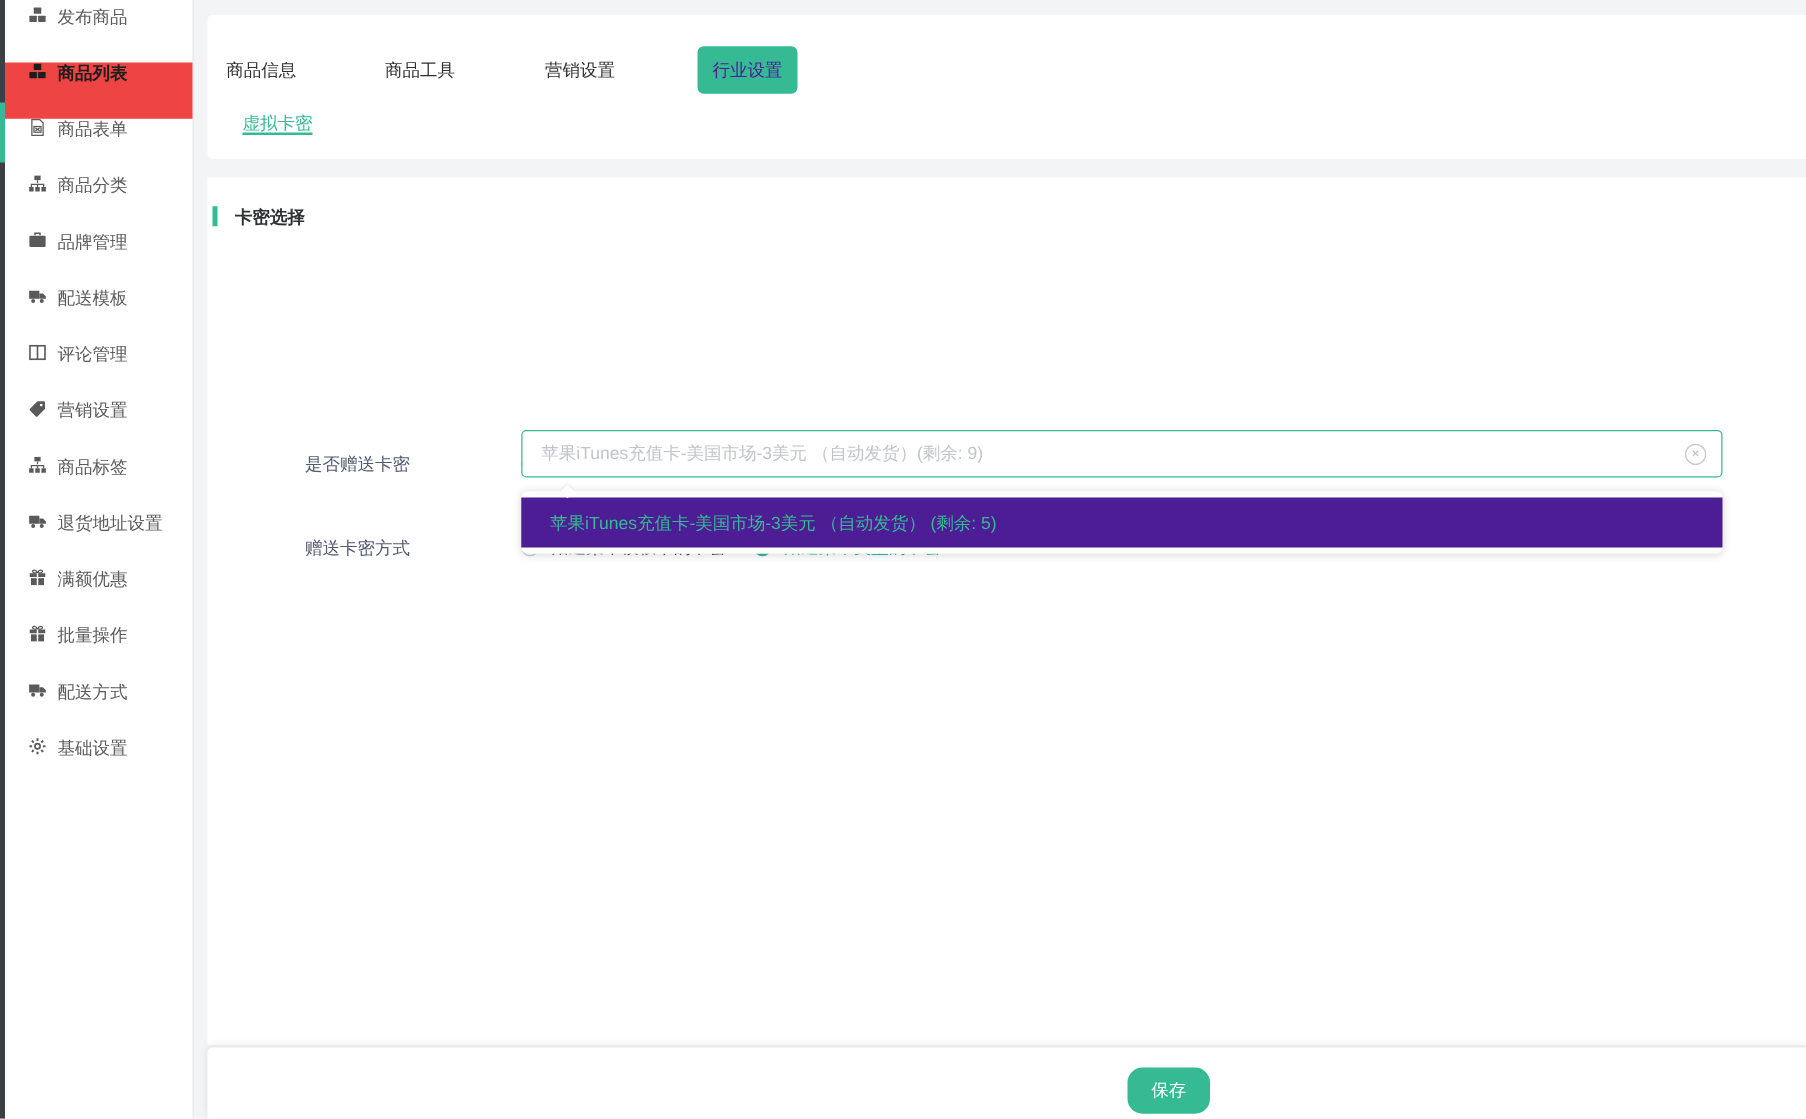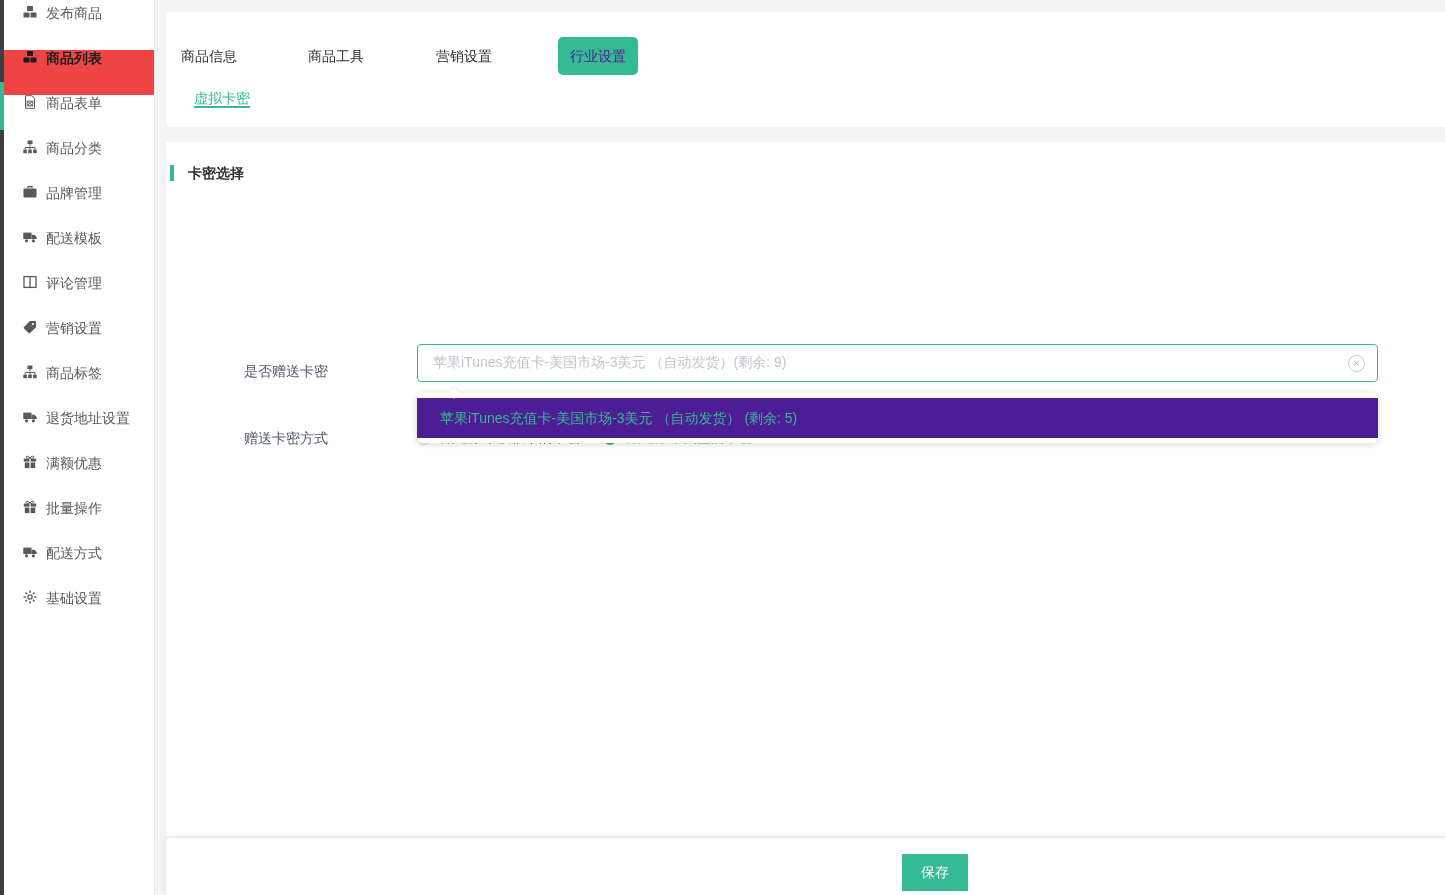--- a/index.html
+++ b/index.html
@@ -62,21 +62,21 @@
 
   .dropdown{position:absolute;left:251px;top:251px;width:961px;height:50px;background:#fdfdfe;
     border-radius:5px;box-shadow:0 1px 7px rgba(0,0,0,0.16);padding:5px 0}
   .dropdown .notch{position:absolute;left:33px;top:-4px;width:8px;height:8px;background:#fdfdfe;
     transform:rotate(45deg);box-shadow:-1px -1px 2px rgba(0,0,0,0.07)}
   .dd-option{height:40px;line-height:40px;padding-left:23px;background:#4c1d95;color:var(--green);
     font-weight:normal;cursor:pointer;white-space:nowrap}
 
   .footer{top:838px;height:57px;border-radius:4px 0 0 0;box-shadow:0 -2px 8px rgba(0,0,0,0.07)}
   .save-btn{position:absolute;left:736px;top:16px;width:66px;height:37px;background:var(--green);
-    color:#fff;border:none;border-radius:0;font-size:14px;cursor:pointer;font-family:inherit}
+    color:#fff;border:none;border-radius:12px;font-size:14px;cursor:pointer;font-family:inherit}
 </style>
 </head>
 <body>
 
 <div class="dark-strip">
   <div class="thumb"></div>
 </div>
 
 <div class="sidebar">
   <div class="side-item">

